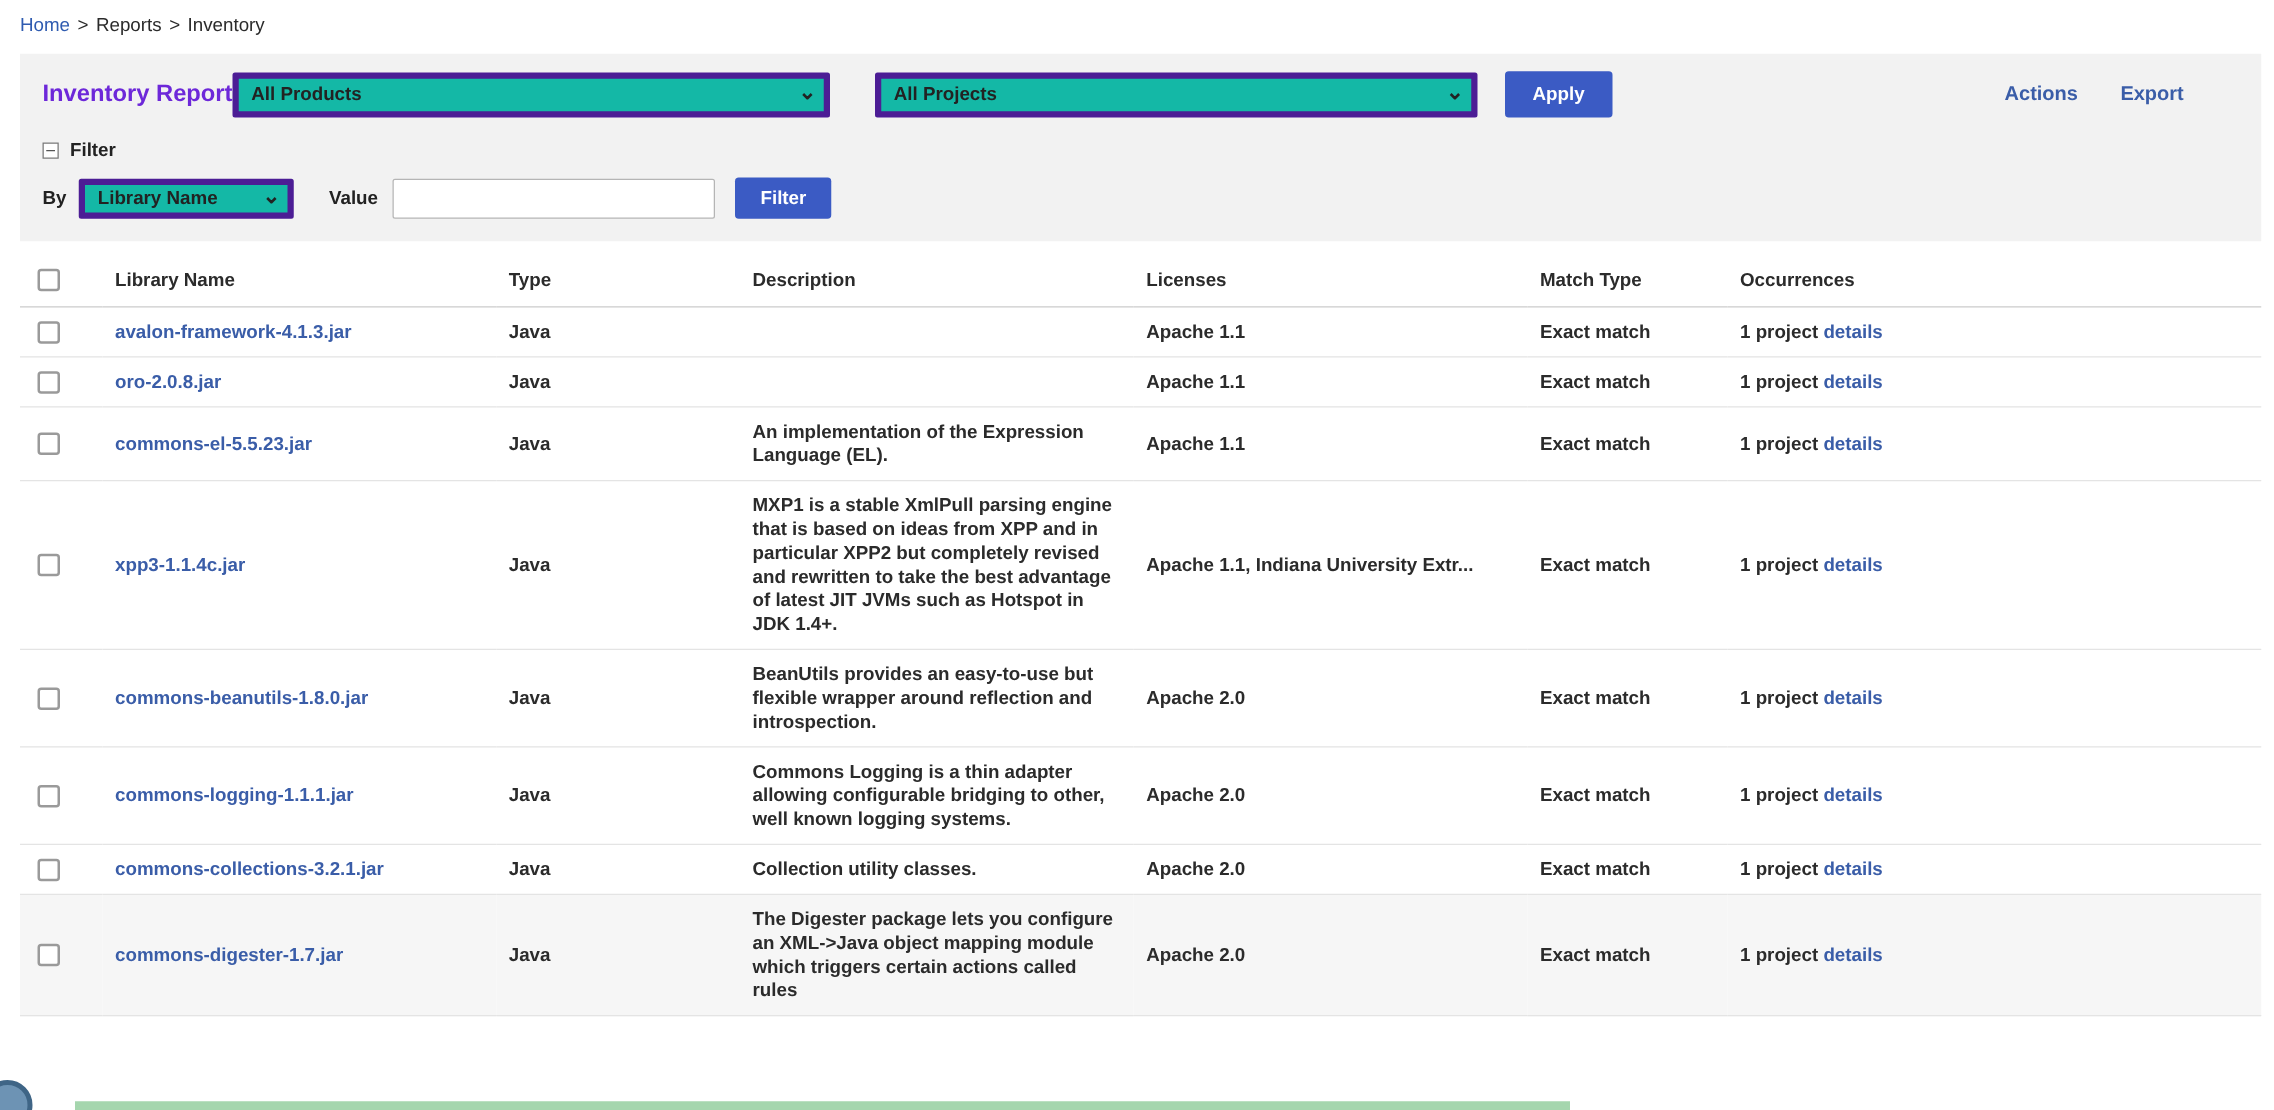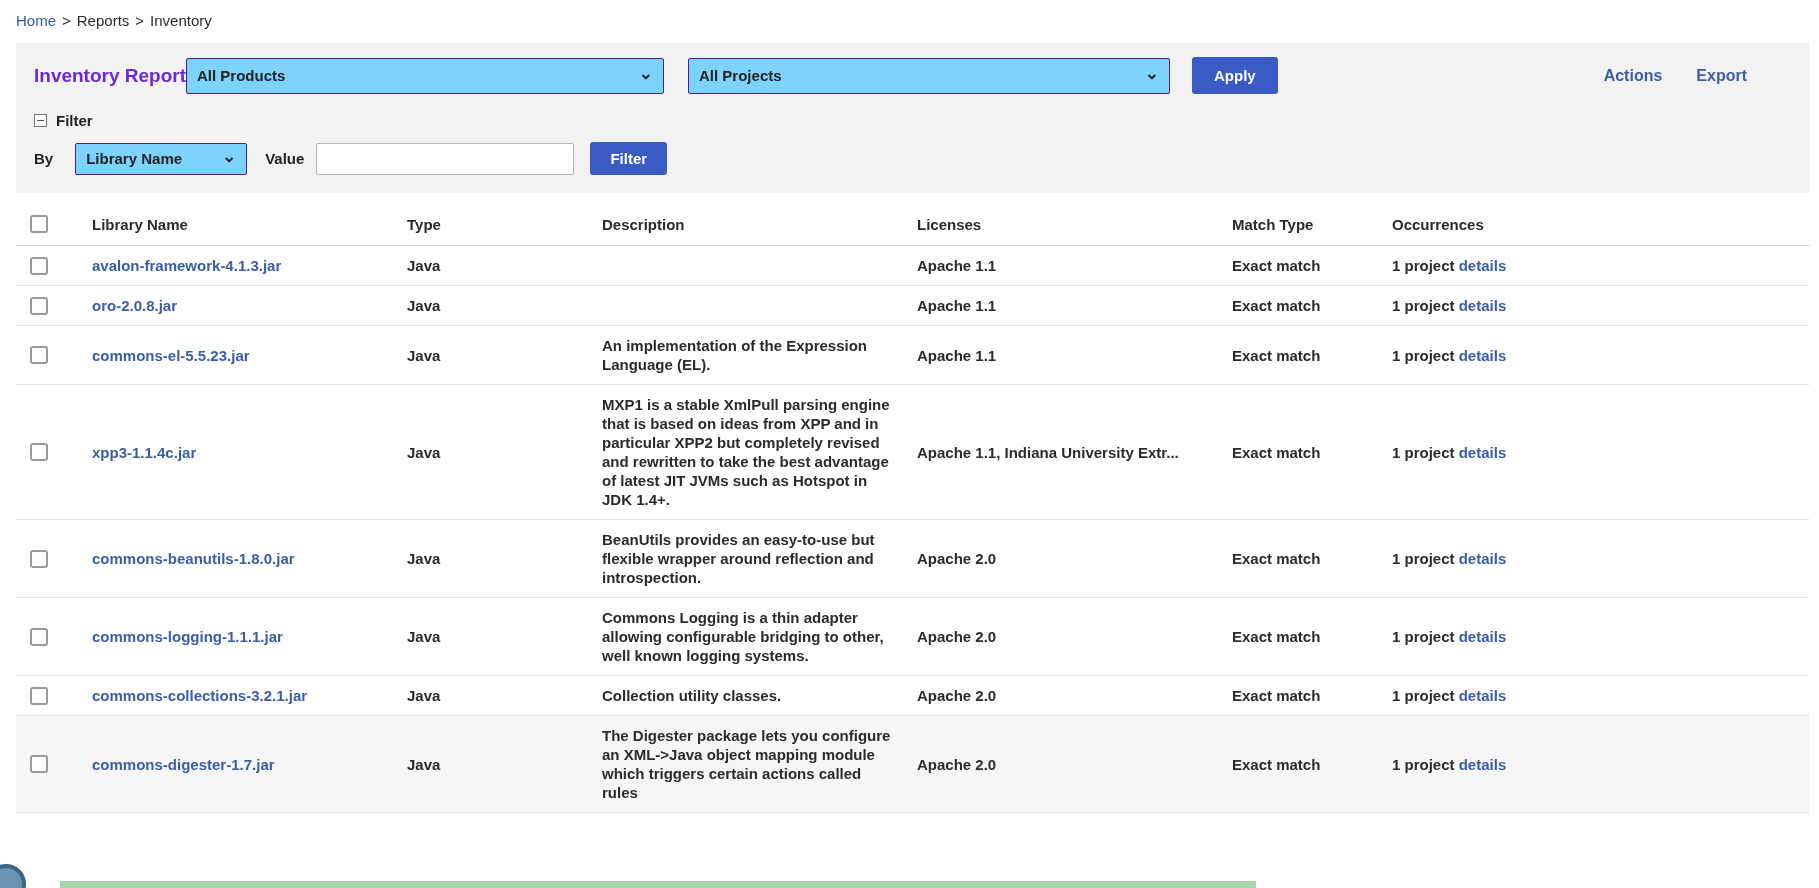--- a/index.html
+++ b/index.html
@@ -26,36 +26,36 @@
     background: #f2f2f2;
     margin: 0 10px 0 16px;
     padding: 14px 18px 18px 18px;
   }
   .toolbar-row { display: flex; align-items: center; }
   .toolbar-title { font-size: 19px; font-weight: bold; color: #6d28d9; white-space: nowrap; }
 
   .select-wrap { position: relative; display: inline-block; }
   .select-wrap select {
     appearance: none; -webkit-appearance: none; -moz-appearance: none;
-    background: #7dd3fc;
-    border: 1px solid #4c1d95; border-radius: 2px;
+    background: #14b8a6;
+    border: 5px solid #4c1d95; border-radius: 2px;
     height: 36px;
     font-family: "Liberation Sans", sans-serif;
     font-size: 15px; font-weight: bold; color: #222;
     padding: 0 32px 0 10px;
     width: 100%;
   }
   .chevron {
     position: absolute; right: 11px; top: 50%;
     transform: translateY(-62%);
     font-size: 17px; font-weight: bold; color: #222;
     pointer-events: none; line-height: 1;
   }
   .w-products { width: 478px; }
-  .w-projects { width: 482px; margin-left: 24px; }
+  .w-projects { width: 482px; margin-left: 36px; }
   .w-by { width: 172px; }
   .w-by select { height: 32px; padding-right: 28px; }
 
   .btn-primary {
     background: #3b5bc4; color: #ffffff;
     border: none; border-radius: 3px;
     font-family: "Liberation Sans", sans-serif;
     font-size: 15px; font-weight: bold;
     padding: 10px 22px;
     cursor: pointer;
@@ -69,22 +69,22 @@
   .filter-head { display: flex; align-items: center; gap: 9px; margin-top: 18px; font-size: 15px; font-weight: bold; color: #222; }
   .collapse-box {
     width: 13px; height: 13px; background: #fff;
     border: 1px solid #777; position: relative; display: inline-block;
   }
   .collapse-box::after {
     content: ""; position: absolute; left: 2px; right: 2px; top: 5px; height: 1px; background: #555;
   }
   .filter-controls { display: flex; align-items: center; margin-top: 13px; }
   .filter-controls .lbl { font-size: 15px; font-weight: bold; color: #222; }
-  .lbl-by { margin-right: 22px; }
-  .lbl-value { margin: 0 12px 0 18px; }
+  .lbl-by { margin-right: 10px; }
+  .lbl-value { margin: 0 12px 0 28px; }
   .value-input {
     width: 258px; height: 32px;
     border: 1px solid #b5b5b5; border-radius: 2px;
     background: #fff; padding: 0 8px;
     font-family: "Liberation Sans", sans-serif; font-size: 15px;
   }
   .filter-btn { margin-left: 16px; padding: 8px 20px; }
 
   
   .report-table {

